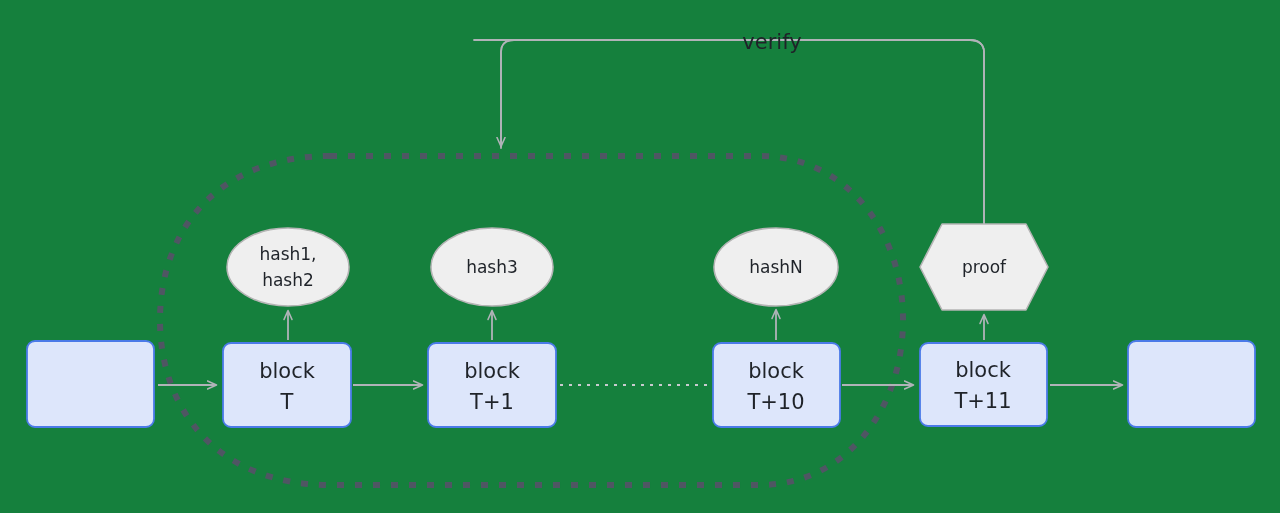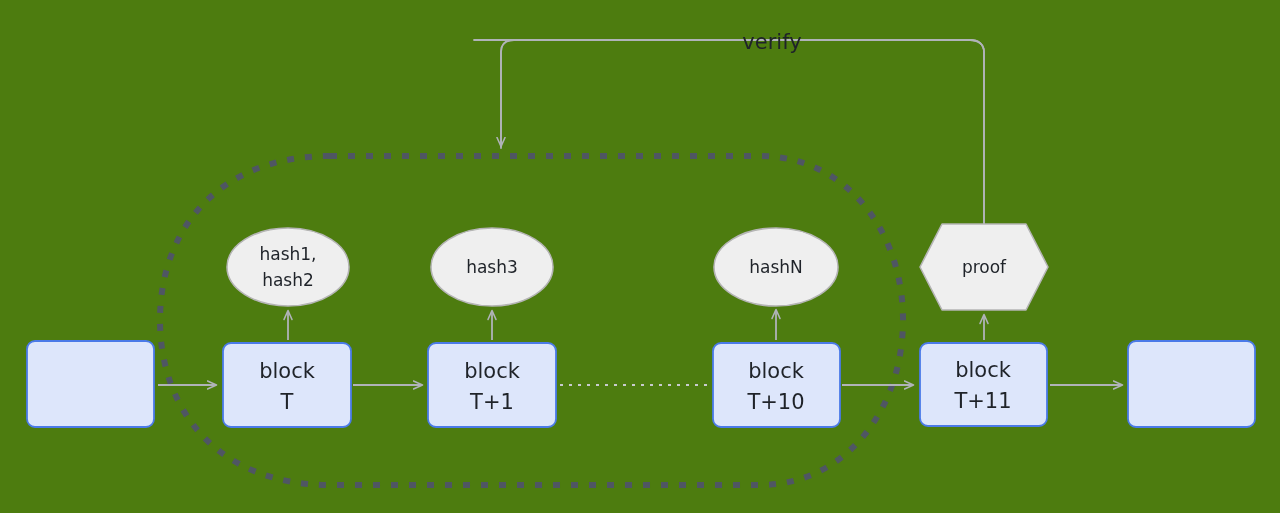--- a/index.html
+++ b/index.html
@@ -7,21 +7,21 @@
     padding: 0;
     background: #ffffff;
   }
   body {
     font-family: "DejaVu Sans", "Liberation Sans", sans-serif;
   }
   #canvas {
     position: relative;
     width: 1280px;
     height: 513px;
-    background: #4d7c0f;
+    background: #15803d;
     overflow: hidden;
   }
   #diagram-svg {
     position: absolute;
     left: 0;
     top: 0;
     width: 1280px;
     height: 513px;
   }
   .node-label {

